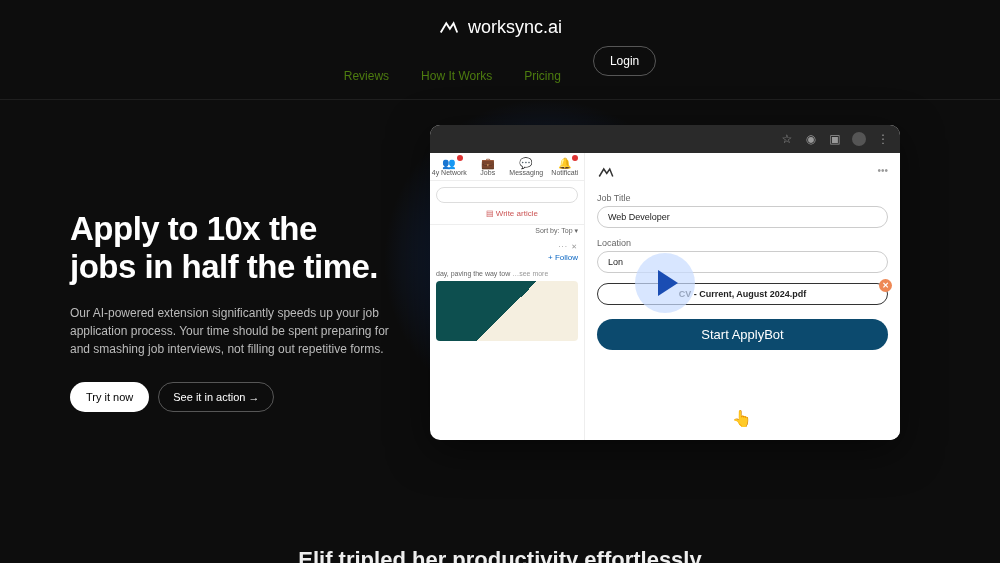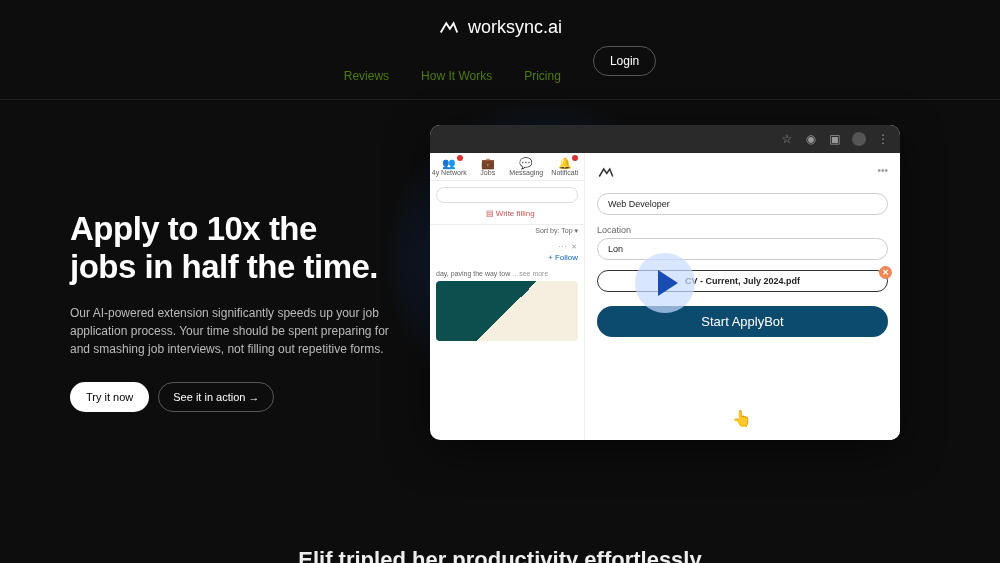--- a/index.html
+++ b/index.html
@@ -430,43 +430,44 @@
       <div class="browser-content">
 
         <div class="feed-col">
           <div class="feed-tabs">
             <div class="feed-tab"><span class="ico badge">👥</span><span>4y Network</span></div>
             <div class="feed-tab"><span class="ico">💼</span><span>Jobs</span></div>
             <div class="feed-tab"><span class="ico">💬</span><span>Messaging</span></div>
             <div class="feed-tab"><span class="ico badge">🔔</span><span>Notificati</span></div>
           </div>
           <div class="feed-search"></div>
-          <div class="write-article"><span style="color:#c55">▤</span> <span>Write filling</span></div>
+          <div class="write-article"><span style="color:#c55">▤</span> <span>Write article</span></div>
           <div class="sort">Sort by: Top ▾</div>
           <div class="post">
             <span class="post-dots">··· ✕</span>
           </div>
           <div class="follow">+ Follow</div>
           <div class="post-text"><span>day, paving the way tow</span> <span class="seemore">…see more</span></div>
           <div class="post-img"></div>
         </div>
 
         <div class="ext-panel">
           <svg class="ext-logo" viewBox="0 0 24 24" fill="none" stroke="#333" stroke-width="2">
               <path d="M3 18 L9 8 L13 14 L17 8 L21 18"></path>
             </svg>
           <span class="ext-dots">•••</span>
 
+          <div class="field-label">Job Title</div>
           <div class="field-input">Web Developer</div>
 
           <div class="field-label">Location</div>
           <div class="field-input">Lon</div>
 
           <div class="file-pill">
-            <span>CV - Current, July 2024.pdf</span>
+            <span>CV - Current, August 2024.pdf</span>
             <span class="file-x">✕</span>
           </div>
 
           <div class="start-btn">Start ApplyBot</div>
           <div class="cursor">👆</div>
         </div>
 
       </div>
 
       <div class="play-btn"></div>

